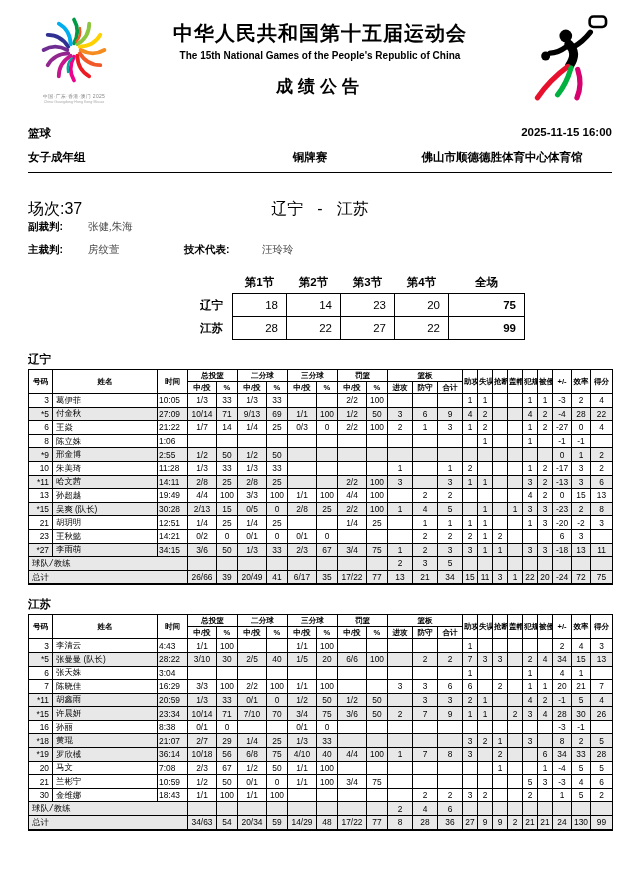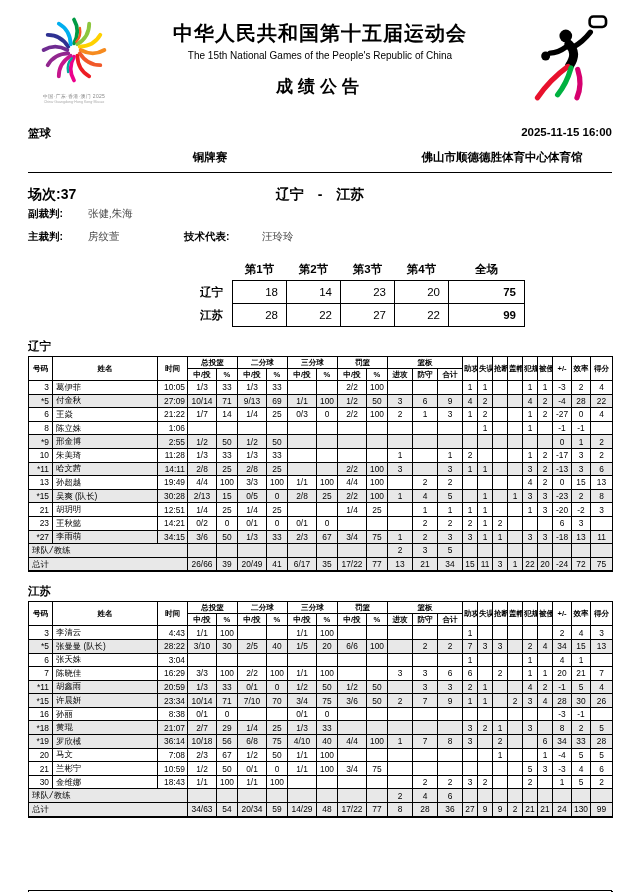--- a/index.html
+++ b/index.html
@@ -7,33 +7,33 @@
        font-family:"Liberation Sans","DejaVu Sans",sans-serif;}
   .page{width:640px;height:764px;box-sizing:border-box;padding:12px 28px 0 28px;position:relative;}
 
   
   .hdr{display:flex;align-items:flex-start;}
   .hdr-logo{width:92px;flex:0 0 92px;text-align:center;}
   .logo-cap1{font-size:5px;color:#888;margin-top:1px;letter-spacing:.3px;}
   .logo-cap2{font-size:4px;color:#aaa;transform:scale(.9);}
   .hdr-center{flex:1;text-align:center;padding-top:8px;}
   .title-cn{font-size:20px;font-weight:bold;letter-spacing:1px;}
-  .title-en{font-size:10px;font-weight:normal;margin-top:3px;}
+  .title-en{font-size:10px;font-weight:bold;margin-top:3px;}
   .bulletin{font-size:17px;font-weight:bold;letter-spacing:5px;margin-top:14px;}
   .hdr-picto{width:92px;flex:0 0 92px;text-align:right;}
 
   .meta1{display:flex;justify-content:space-between;font-weight:bold;font-size:11.5px;margin-top:10px;}
   .meta2{display:flex;align-items:baseline;font-weight:bold;font-size:11.5px;margin-top:9px;}
   .meta2 .m-left{width:200px;}
   .meta2 .m-center{flex:1;text-align:center;}
   .meta2 .m-right{width:220px;text-align:center;}
   .rule{border-top:1.5px solid #000;margin-top:7px;}
 
   
-  .gameline{position:relative;margin-top:13px;font-size:14px;font-weight:bold;height:15px;}
+  .gameline{position:relative;margin-top:26px;font-size:16px;font-weight:normal;height:15px;}
   .game-vs{position:absolute;left:0;right:0;text-align:center;}
   .game-vs .sep{margin:0 14px;}
   .offline{margin-top:9px;font-size:10.5px;display:flex;}
   .offline .lb{font-weight:bold;}
   .off-val{font-family:"Liberation Serif","DejaVu Serif",serif;color:#4a4a4a;}
   .ol1{width:52px;} .ov1{width:96px;margin-left:8px;} .ol2{width:66px;} .ov2{margin-left:12px;}
   .offline2{margin-top:6px;}
 
   .qt-wrap{margin:14px 0 0 148px;}
   table.qt{border-collapse:collapse;font-size:11.5px;}
@@ -45,21 +45,21 @@
   .qt .st{width:66px;font-weight:bold;}
 
   
   .team-label{font-weight:bold;font-size:11.5px;margin:12px 0 2px 0;}
   table.stat{border-collapse:collapse;table-layout:fixed;width:584px;border:1.5px solid #000;border-bottom:2.2px solid #000;}
   .stat th,.stat td{border:0.9px solid #000;overflow:hidden;white-space:nowrap;padding:0 1px;}
   .stat th{font-size:7.6px;font-weight:bold;height:11px;text-align:center;}
   .stat td{font-size:8.4px;height:12.6px;text-align:center;}
   .stat td.c0{text-align:right;padding-right:3px;}
   .stat td.c1{text-align:left;padding-left:3px;}
-  .stat td.c2{text-align:right;padding-right:2px;}
+  .stat td.c2{text-align:right;padding-right:12px;}
   .stat td.lab{text-align:left;padding-left:3px;font-family:Liberation Mono, monospace;}
   tr.shaded td{background:#e8e8e8;}
   col.w0{width:24px;}col.w1{width:105px;}col.w2{width:30px;}
   col.wmi{width:29px;}col.wp{width:21px;}
   col.wr{width:25px;}
   col.ws{width:15px;}
   col.wpm{width:19px;}col.wef{width:19px;}col.wpt{width:22px;}
 
   
   .legend{margin-top:72px;border:1.5px solid #000;box-shadow:1px 1px 0 #000;padding:3px 6px 6px 6px;}
@@ -112,20 +112,21 @@
         </g>
       </svg>
     </div>
   </div>
 
   <div class="meta1">
     <span>篮球</span>
     <span>2025-11-15 16:00</span>
   </div>
   <div class="meta2">
+    <span class="m-left">女子成年组</span>
     <span class="m-center">铜牌赛</span>
     <span class="m-right">佛山市顺德德胜体育中心体育馆</span>
   </div>
   <div class="rule"></div>
 
   <div class="gameline">
     <span>场次:37</span>
     <span class="game-vs">
       <span>辽宁</span><span class="sep">-</span><span>江苏</span>
     </span>

